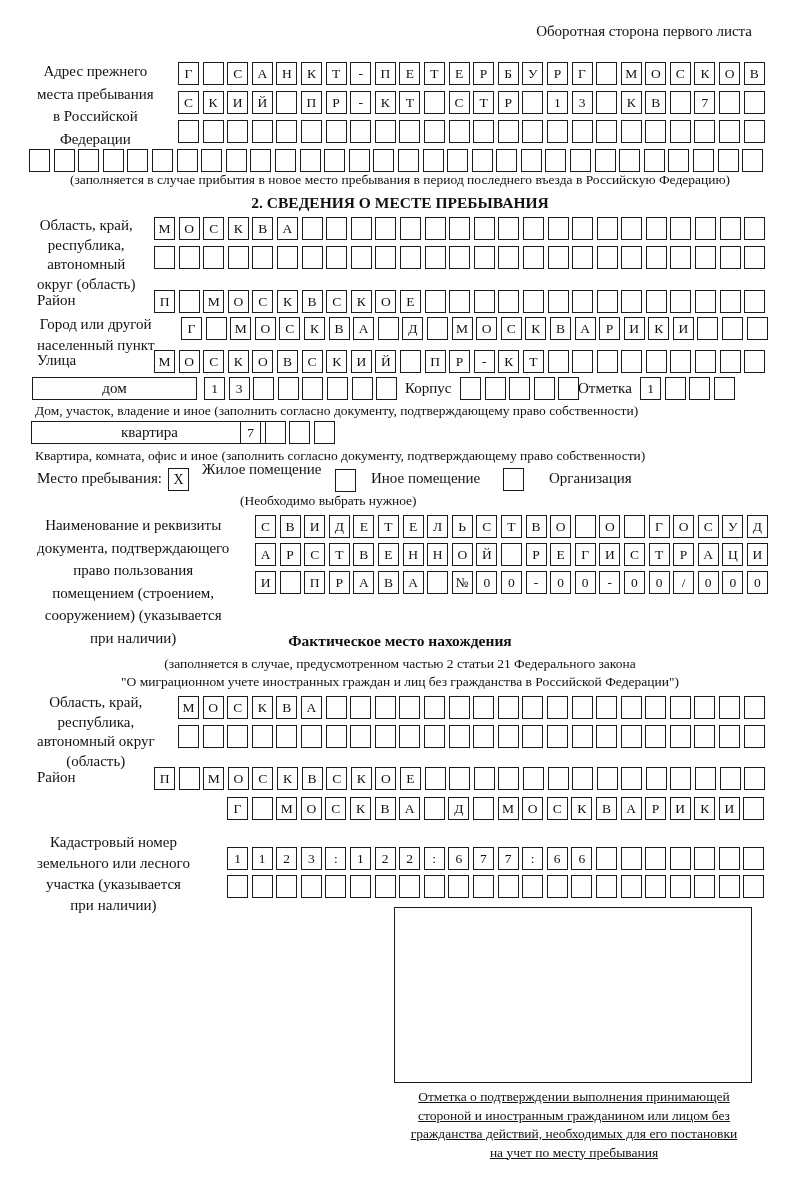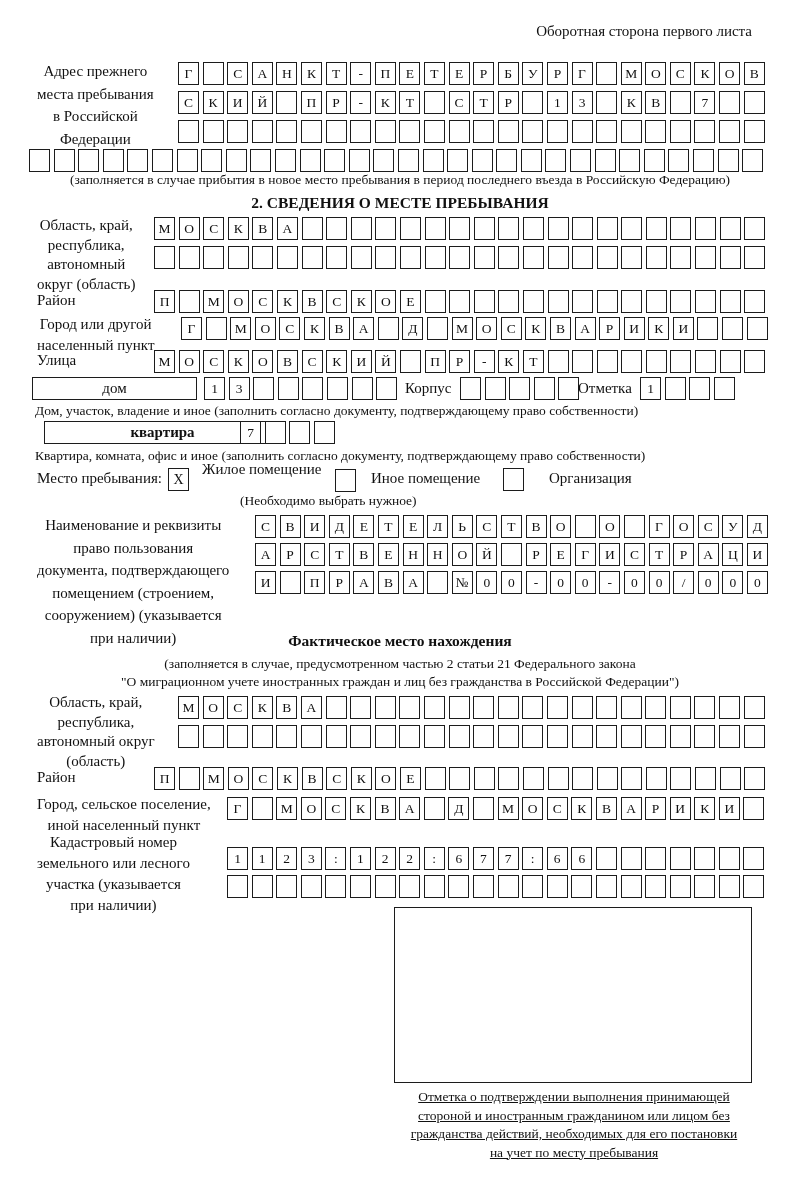--- a/index.html
+++ b/index.html
@@ -332,42 +332,42 @@
     </div>
   <div class="abs lbl" style="left:578px;top:380px;">Отметка</div>
   <div class="abs grid" style="left:640px;top:377px;">
       <span class="cell">1</span>
       <span class="cell"></span>
       <span class="cell"></span>
       <span class="cell"></span>
     </div>
   <div class="abs note" style="left:35px;top:403px;">Дом, участок, владение и иное (заполнить согласно документу, подтверждающему право собственности)</div>
 
-  <div class="abs labelbox" style="left:44px;top:421px;width:237px;height:23px;font-weight:bold;">квартира</div>
+  <div class="abs labelbox" style="left:31px;top:421px;width:237px;height:23px;">квартира</div>
   <div class="abs grid" style="left:240px;top:421px;">
       <span class="cell">7</span>
       <span class="cell"></span>
       <span class="cell"></span>
       <span class="cell"></span>
     </div>
   <div class="abs note" style="left:35px;top:448px;">Квартира, комната, офис и иное (заполнить согласно документу, подтверждающему право собственности)</div>
 
   <div class="abs lbl" style="left:37px;top:470px;">Место пребывания:</div>
   <div class="abs checkbox" style="left:168px;top:468px;">X</div>
   <div class="abs lbl" style="left:202px;top:452px;margin-top:9px;">Жилое помещение</div>
   <div class="abs checkbox" style="left:335px;top:469px;"></div>
   <div class="abs lbl" style="left:371px;top:470px;">Иное помещение</div>
   <div class="abs checkbox" style="left:503px;top:468px;"></div>
   <div class="abs lbl" style="left:549px;top:470px;">Организация</div>
   <div class="abs note" style="left:240px;top:493px;">(Необходимо выбрать нужное)</div>
 
   <div class="abs lbl lbl-lines lh22" style="left:37px;top:514px;">
     <div>Наименование и реквизиты</div>
+    <div>документа, подтверждающего</div>
     <div>право пользования</div>
-    <div>документа, подтверждающего</div>
     <div>помещением (строением,</div>
     <div>сооружением) (указывается</div>
     <div>при наличии)</div>
   </div>
   <div class="abs grid" style="left:255px;top:515px;">
       <span class="cell">С</span>
       <span class="cell">В</span>
       <span class="cell">И</span>
       <span class="cell">Д</span>
       <span class="cell">Е</span>
@@ -520,24 +520,20 @@
       <span class="cell"></span>
       <span class="cell"></span>
       <span class="cell"></span>
       <span class="cell"></span>
       <span class="cell"></span>
       <span class="cell"></span>
       <span class="cell"></span>
       <span class="cell"></span>
     </div>
 
-  <div class="abs lbl lbl-lines lh20" style="left:37px;top:794px;">
-    <div>Город, сельское поселение,</div>
-    <div>иной населенный пункт</div>
-  </div>
   <div class="abs grid" style="left:227px;top:797px;">
       <span class="cell">Г</span>
       <span class="cell"></span>
       <span class="cell">М</span>
       <span class="cell">О</span>
       <span class="cell">С</span>
       <span class="cell">К</span>
       <span class="cell">В</span>
       <span class="cell">А</span>
       <span class="cell"></span>

